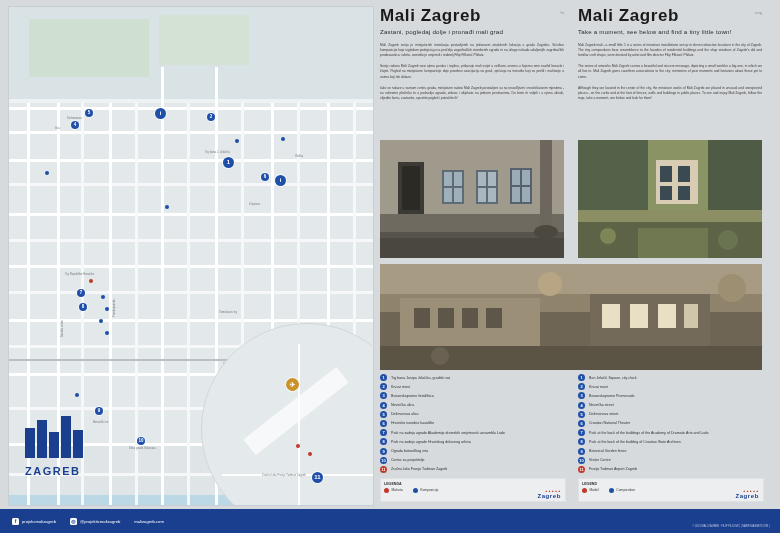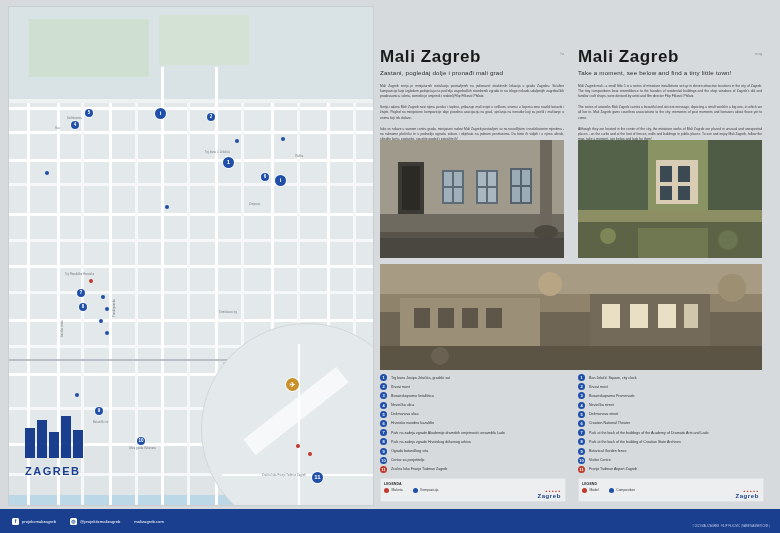--- a/index.html
+++ b/index.html
@@ -55,21 +55,21 @@
   .inset .road2{position:absolute;background:#fff;}
 
   
   .zg-logo{
     position:absolute;left:16px;bottom:28px;width:74px;
   }
   .zg-mark{width:58px;height:46px;}
   .zg-word{font-size:11px;font-weight:bold;letter-spacing:1.5px;color:#1a3f8f;margin-top:3px;}
 
   
-  .col{position:absolute;top:6px;width:184px;margin-top:41px;}
+  .col{position:absolute;top:6px;width:184px;}
   .col-hr{left:380px;}
   .col-en{left:578px;}
   .col h1{
     margin:0;font-size:17px;letter-spacing:.6px;color:#1a1a1a;font-weight:bold;
   }
   .col .sub{margin:2px 0 8px;font-size:6.2px;color:#2b2b2b;letter-spacing:.2px;}
   .col p{margin:0 0 6px;font-size:3.3px;line-height:1.55;color:#3a3a3a;text-align:justify;}
   .langtag{position:absolute;top:4px;right:0;font-size:4px;color:#8a8f93;}
   .col-wrap{position:relative;}
 

